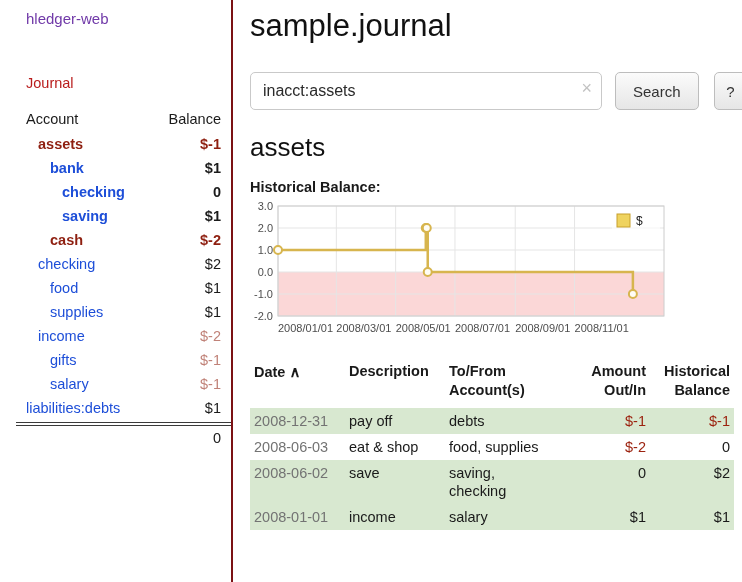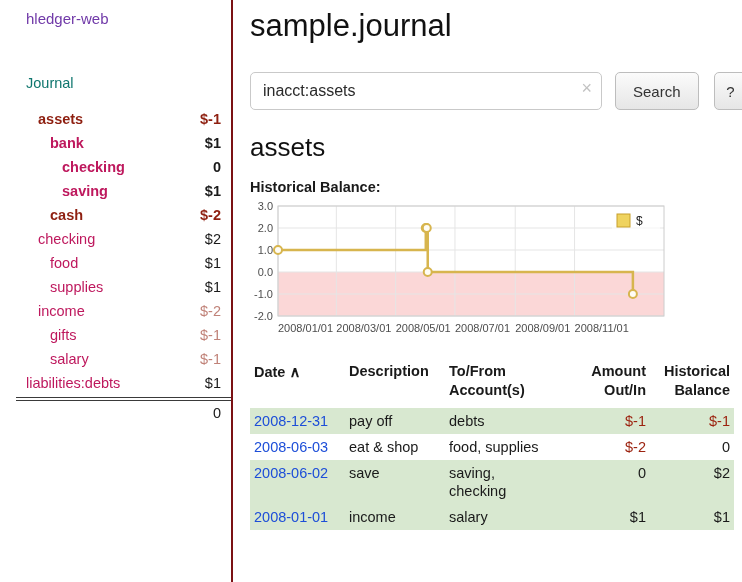--- a/index.html
+++ b/index.html
@@ -2,25 +2,25 @@
 <html><head>
 <meta charset="utf-8">
 <style>
   html,body{margin:0;padding:0;background:#fff;}
   body{width:742px;height:582px;overflow:hidden;font-family:"Liberation Sans",sans-serif;color:#1a1a1a;}
   .app{display:flex;width:742px;height:582px;}
 
   
   .sidebar{width:233px;box-sizing:border-box;border-right:2px solid #7b1114;padding:8px 0 0 24px;flex:0 0 auto;}
   .app-title{display:block;color:#7039a8;font-size:15px;text-decoration:none;margin:2px 0 0 2px;cursor:pointer;}
-  .journal-link{display:block;color:#0f766e;font-size:14.5px;text-decoration:none;margin:48px 0 16px 2px;cursor:pointer;}
+  .journal-link{display:block;color:#b91c1c;font-size:14.5px;text-decoration:none;margin:48px 0 4px 2px;cursor:pointer;}
   .acct-header{display:flex;justify-content:space-between;margin-top:20px;padding:0 10px 5px 2px;font-size:14.5px;color:#1a1a1a;}
   .acct-row{display:flex;justify-content:space-between;align-items:baseline;padding:3.5px 10px 3.5px 0;font-size:14.5px;line-height:17px;}
   .acct-row a{text-decoration:none;cursor:pointer;}
-  .c-purple{color:#be185d;}
+  .c-purple{color:#1d4ed8;}
   .c-red-dark{color:#8e1f10;}
   .c-red-light{color:#c08278;}
   .c-black{color:#1a1a1a;}
   .b{font-weight:700;}
   .total-rule{height:2px;border-top:1px solid #3a3a3a;border-bottom:1px solid #3a3a3a;margin:2px 0 0 -8px;width:calc(100% + 8px);}
   .total-row{text-align:right;padding:4px 10px 0 0;font-size:14.5px;}
 
   
   .main{flex:1;box-sizing:border-box;padding:2px 8px 0 17px;}
   h1{font-size:31px;font-weight:400;margin:6px 0 0 0;color:#111;}
@@ -37,32 +37,36 @@
   .tick{font-size:11px;fill:#4d4d4d;font-family:"Liberation Sans",sans-serif;}
   .legend-t{font-size:12px;fill:#222;font-family:"Liberation Sans",sans-serif;}
 
   
   table.register{border-collapse:collapse;width:484px;margin-top:22px;font-size:14.5px;table-layout:fixed;}
   .register th{font-weight:700;text-align:left;vertical-align:top;padding:2px 4px 8px 4px;line-height:19px;}
   .register td{vertical-align:top;padding:4px 4px;line-height:18px;}
   .register .r{text-align:right;}
   .register .pre{white-space:pre-line;}
   tr.shaded{background:#d8e8d0;}
-  .date-link{color:#1d4ed8;text-decoration:none;cursor:pointer;}
+  .date-link{color:#737373;text-decoration:none;cursor:pointer;}
   .neg{color:#9c2310;}
   .sort{font-weight:700;font-size:15px;}
 </style>
 </head>
 <body>
 
 <div class="app">
 
   <aside class="sidebar">
     <a class="app-title">hledger-web</a>
     <a class="journal-link">Journal</a>
+    <div class="acct-header">
+      <span>Account</span>
+      <span>Balance</span>
+    </div>
     <div id="account-tree">
         <div class="acct-row">
           <a class="c-red-dark b" style="padding-left: 14px;">assets</a>
           <span class="c-red-dark b">$-1</span>
         </div>
         <div class="acct-row">
           <a class="c-purple b" style="padding-left: 26px;">bank</a>
           <span class="c-black b">$1</span>
         </div>
         <div class="acct-row">

